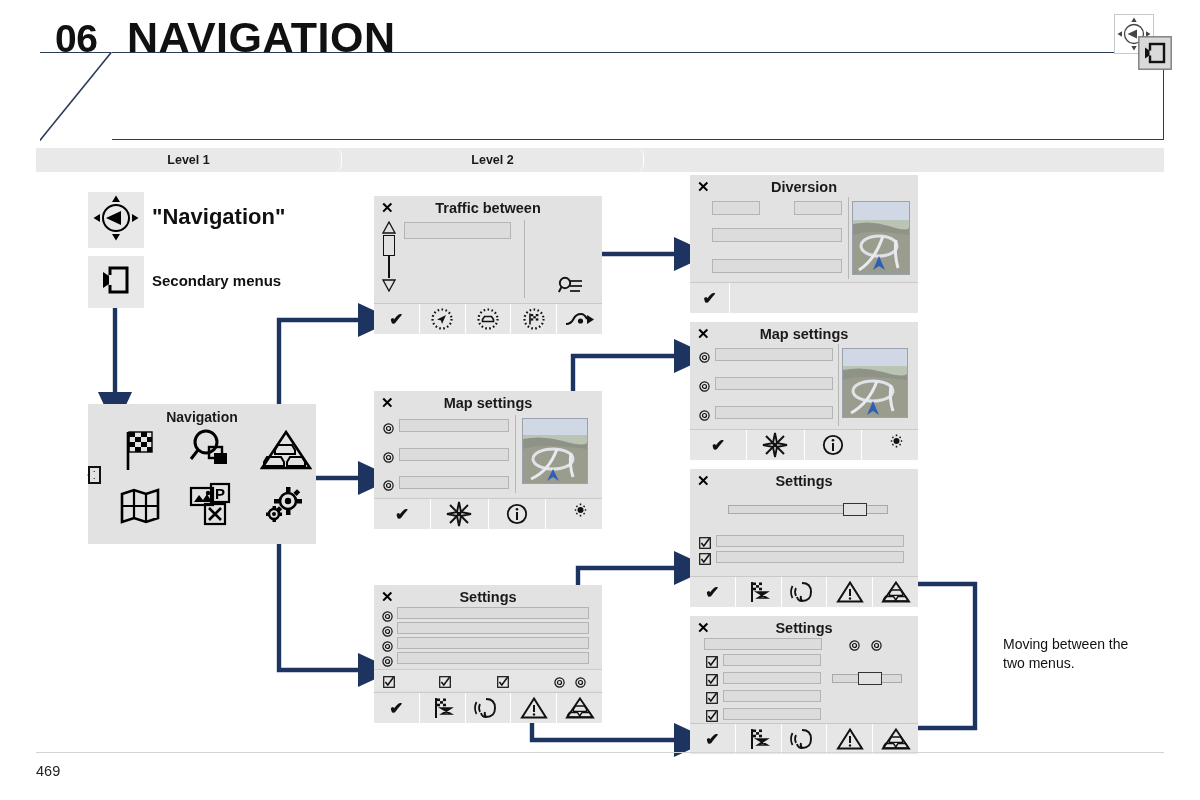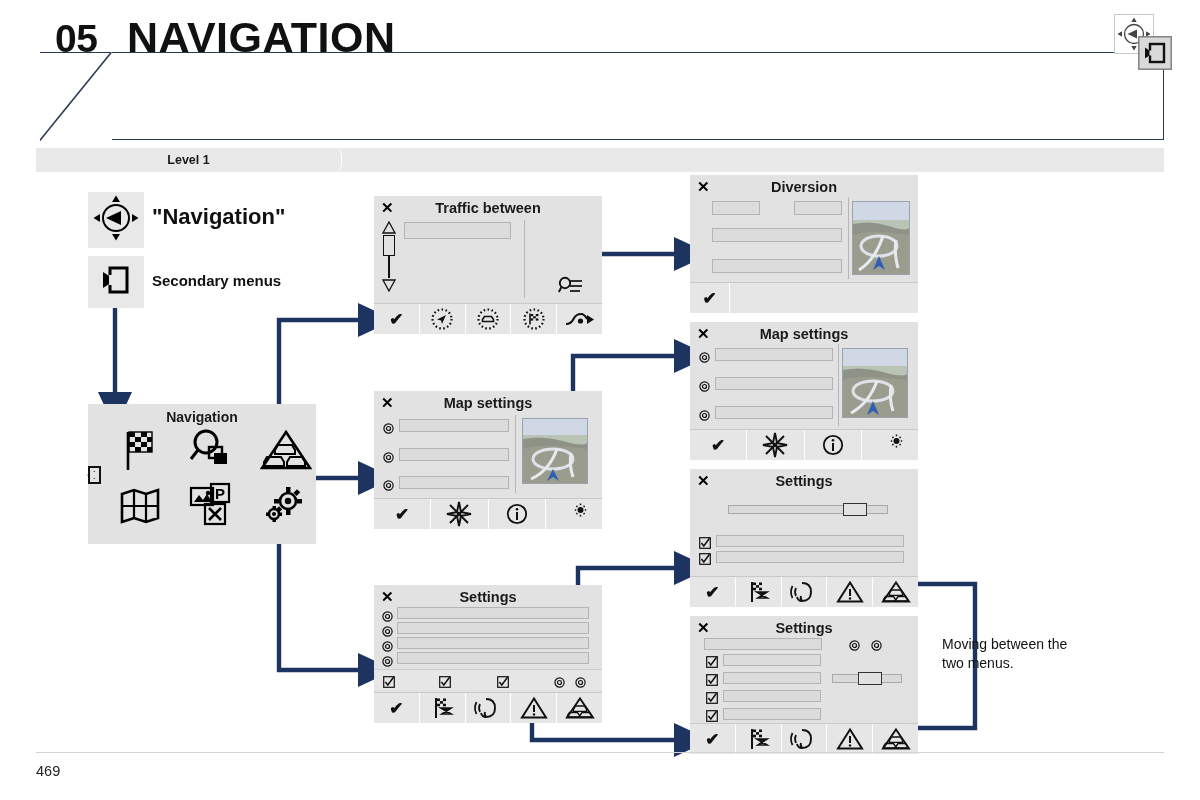--- a/index.html
+++ b/index.html
@@ -134,21 +134,21 @@
 
   <div class="header-banner"></div>
   <div class="header-diagonal">
     <svg width="72" height="89" viewBox="0 0 72 89">
       <polygon points="0,89 72,0 72,89" fill="#ffffff"></polygon>
       <line x1="0" y1="88.2" x2="71" y2="0.8" stroke="#2b3a55" stroke-width="1.6"></line>
       <line x1="0" y1="88.2" x2="0" y2="89" stroke="#2b3a55" stroke-width="1.6"></line>
     </svg>
   </div>
 
-  <div class="chapter-number">05</div>
+  <div class="chapter-number">06</div>
   <div class="chapter-title">NAVIGATION</div>
 
   <div class="hdr-icons">
 
     <span style="position:absolute;left:0;top:0;">
       <svg width="40" height="40" viewBox="0 0 40 40">
         <rect x="0.5" y="0.5" width="39" height="39" fill="#ffffff" stroke="#c8c8c8"></rect>
         <circle cx="20" cy="20" r="9.5" fill="none" stroke="#444" stroke-width="1.3"></circle>
         <polygon points="23,15.5 13.5,20 23,24.5" fill="#444"></polygon>
         <polygon points="20,3.5 17.3,8 22.7,8" fill="#444"></polygon>
@@ -163,20 +163,21 @@
         <rect x="0.8" y="0.8" width="32.4" height="32.4" fill="#d9d9d9" stroke="#7b7b7b" stroke-width="1.4"></rect>
         <rect x="12" y="8" width="14" height="18" fill="none" stroke="#111" stroke-width="2.4"></rect>
         <polygon points="7,11.5 7,22.5 15,17" fill="#111"></polygon>
         <rect x="11.5" y="14.5" width="6" height="5" fill="#d9d9d9"></rect>
       </svg>
     </span>
   </div>
 
   <div class="levels-bar">
     <div class="level-cell c1">Level 1</div>
+    <div class="level-cell c2">Level 2</div>
   </div>
 
   <svg id="wires">
     <defs>
       <marker id="arw" markerWidth="9" markerHeight="9" refX="1.2" refY="4.5" orient="auto" markerUnits="strokeWidth">
         <polygon points="0,0.6 8.4,4.5 0,8.4" fill="#1d3461"></polygon>
       </marker>
     </defs>
     <g stroke="#1d3461" stroke-width="4.4" fill="none">
 
@@ -922,19 +923,19 @@
               <path d="M10.5 10 h9 l2 3 v2.4 h-13 v-2.4 z"></path>
               <path d="M4.5 16.5 h8 l2 3 v1.5 h-12 v-1.5 z"></path>
               <path d="M17 16.5 h7.5 l2 3 v1.5 h-11.5 v-1.5 z"></path>
             </g>
           </svg>
         </span>
       </div>
     </div>
   </div>
 
-  <div class="note" style="left:942px;top:635px;width:180px;white-space:pre-line;">Moving between the
+  <div class="note" style="left:1003px;top:635px;width:180px;white-space:pre-line;">Moving between the
 two menus.</div>
 
   <div class="footer-rule"></div>
   <div class="page-number">469</div>
 
 </div>
 
 </body></html>

